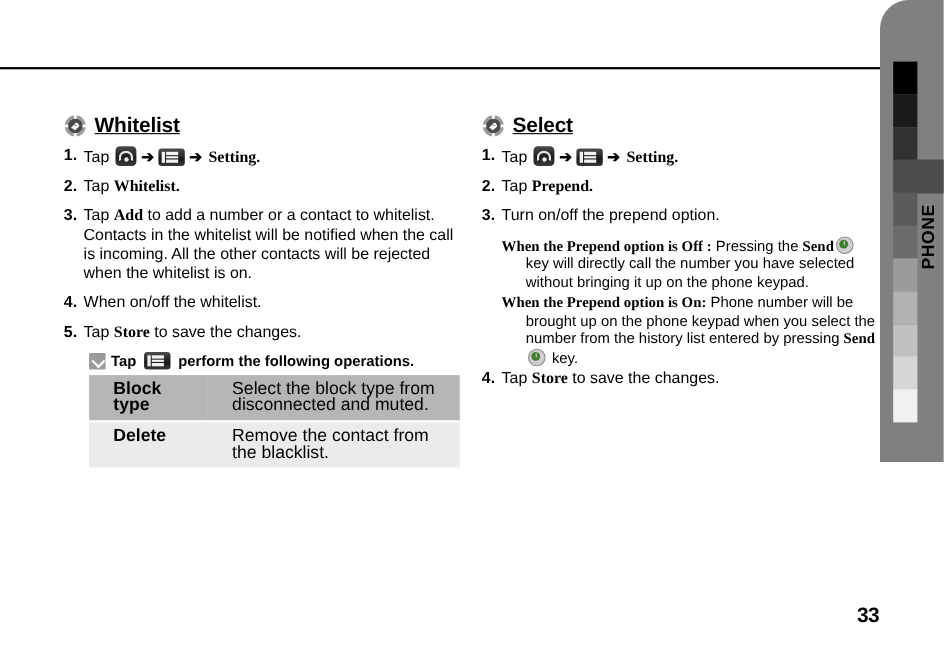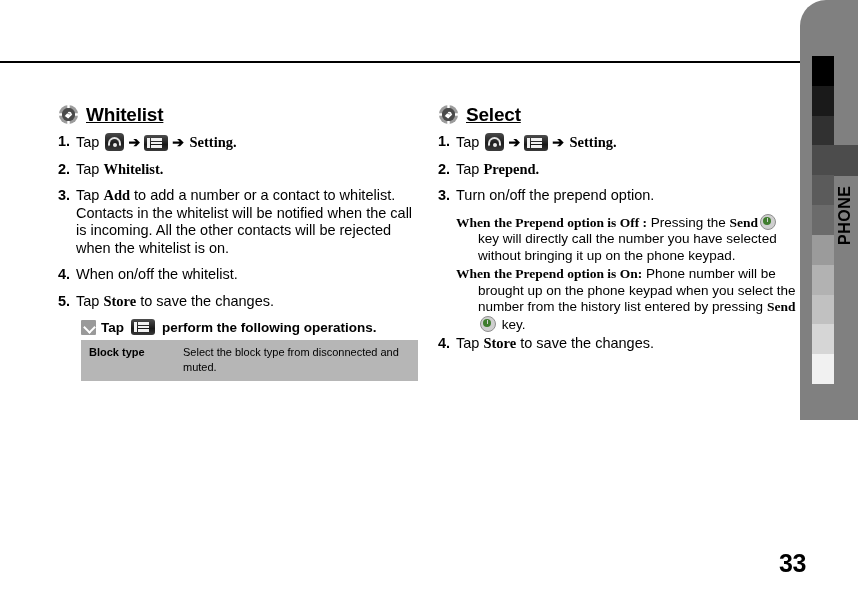--- a/index.html
+++ b/index.html
@@ -246,22 +246,22 @@
 
   table.ops {
     margin-left: 23px;
     margin-top: 5px;
     border-collapse: collapse;
     width: 337px;
     table-layout: fixed;
   }
   table.ops td {
     vertical-align: top;
-    padding: 5px 8px 6px 8px;
-    font-size: 11px;
+    padding: 5px 8px 6px 22px;
+    font-size: 16px;
     line-height: 15px;
     border-bottom: 2px solid #ffffff;
   }
   table.ops td.key {
     width: 78px;
     font-weight: bold;
   }
   tr.r-dark td { background: #b6b6b6; }
   tr.r-light td { background: #ebebeb; }
 
@@ -277,21 +277,21 @@
     display: block;
     padding-left: 22px;
     text-indent: -22px;
   }
 
   
   .pageno {
     position: absolute;
     left: 779px;
     top: 549px;
-    font-size: 25px;
+    font-size: 19px;
     font-weight: bold;
     letter-spacing: -0.5px;
   }
 </style>
 </head>
 <body>
 
 <div id="page">
 
   <div class="top-rule"></div>
@@ -364,20 +364,24 @@
         </span>
       <span>perform the following operations.</span>
     </div>
 
     <table class="ops">
       <tbody>
           <tr class="r-dark">
             <td class="key">Block type</td>
             <td>Select the block type from disconnected and muted.</td>
           </tr>
+          <tr class="r-light">
+            <td class="key">Delete</td>
+            <td>Remove the contact from the blacklist.</td>
+          </tr>
         </tbody>
     </table>
 
   </div>
 
   <div class="col col-right">
 
     <div class="sec-head">
       <span class="hand-icon">
         <svg viewBox="0 0 24 24" width="21" height="21" aria-hidden="true">

